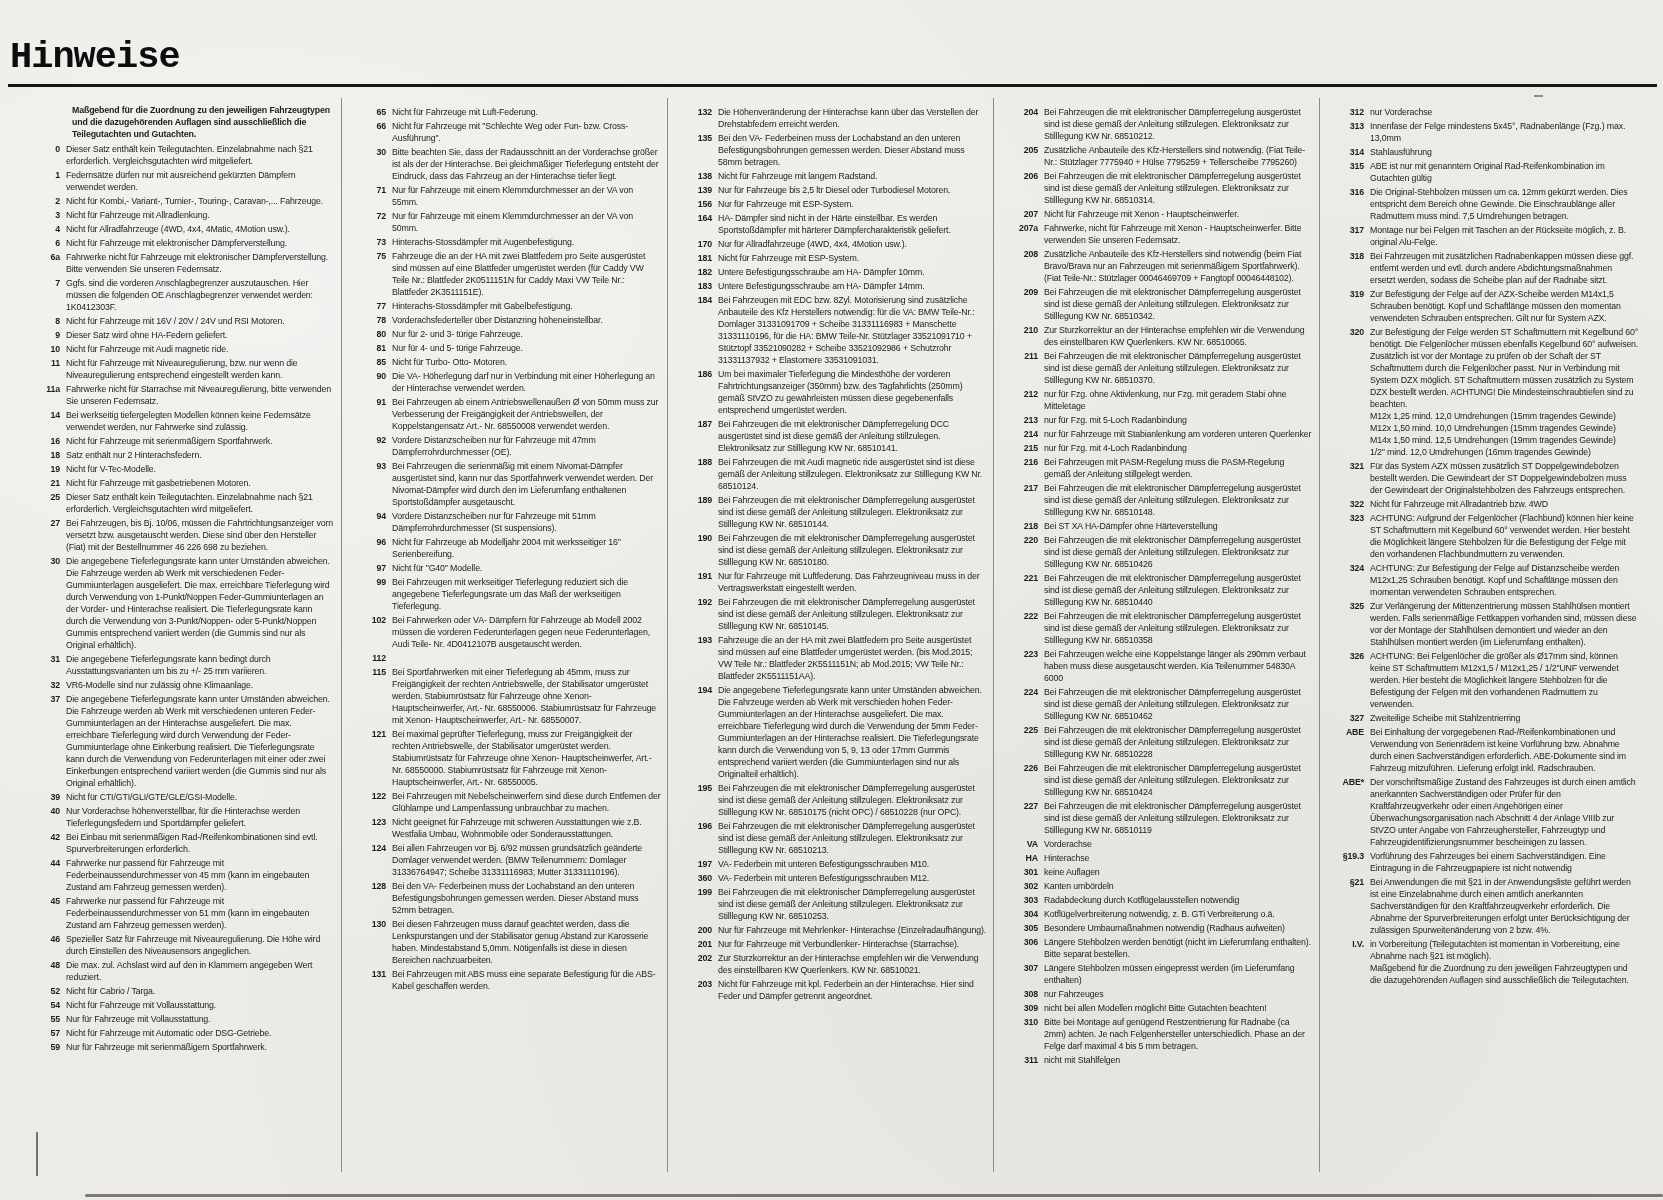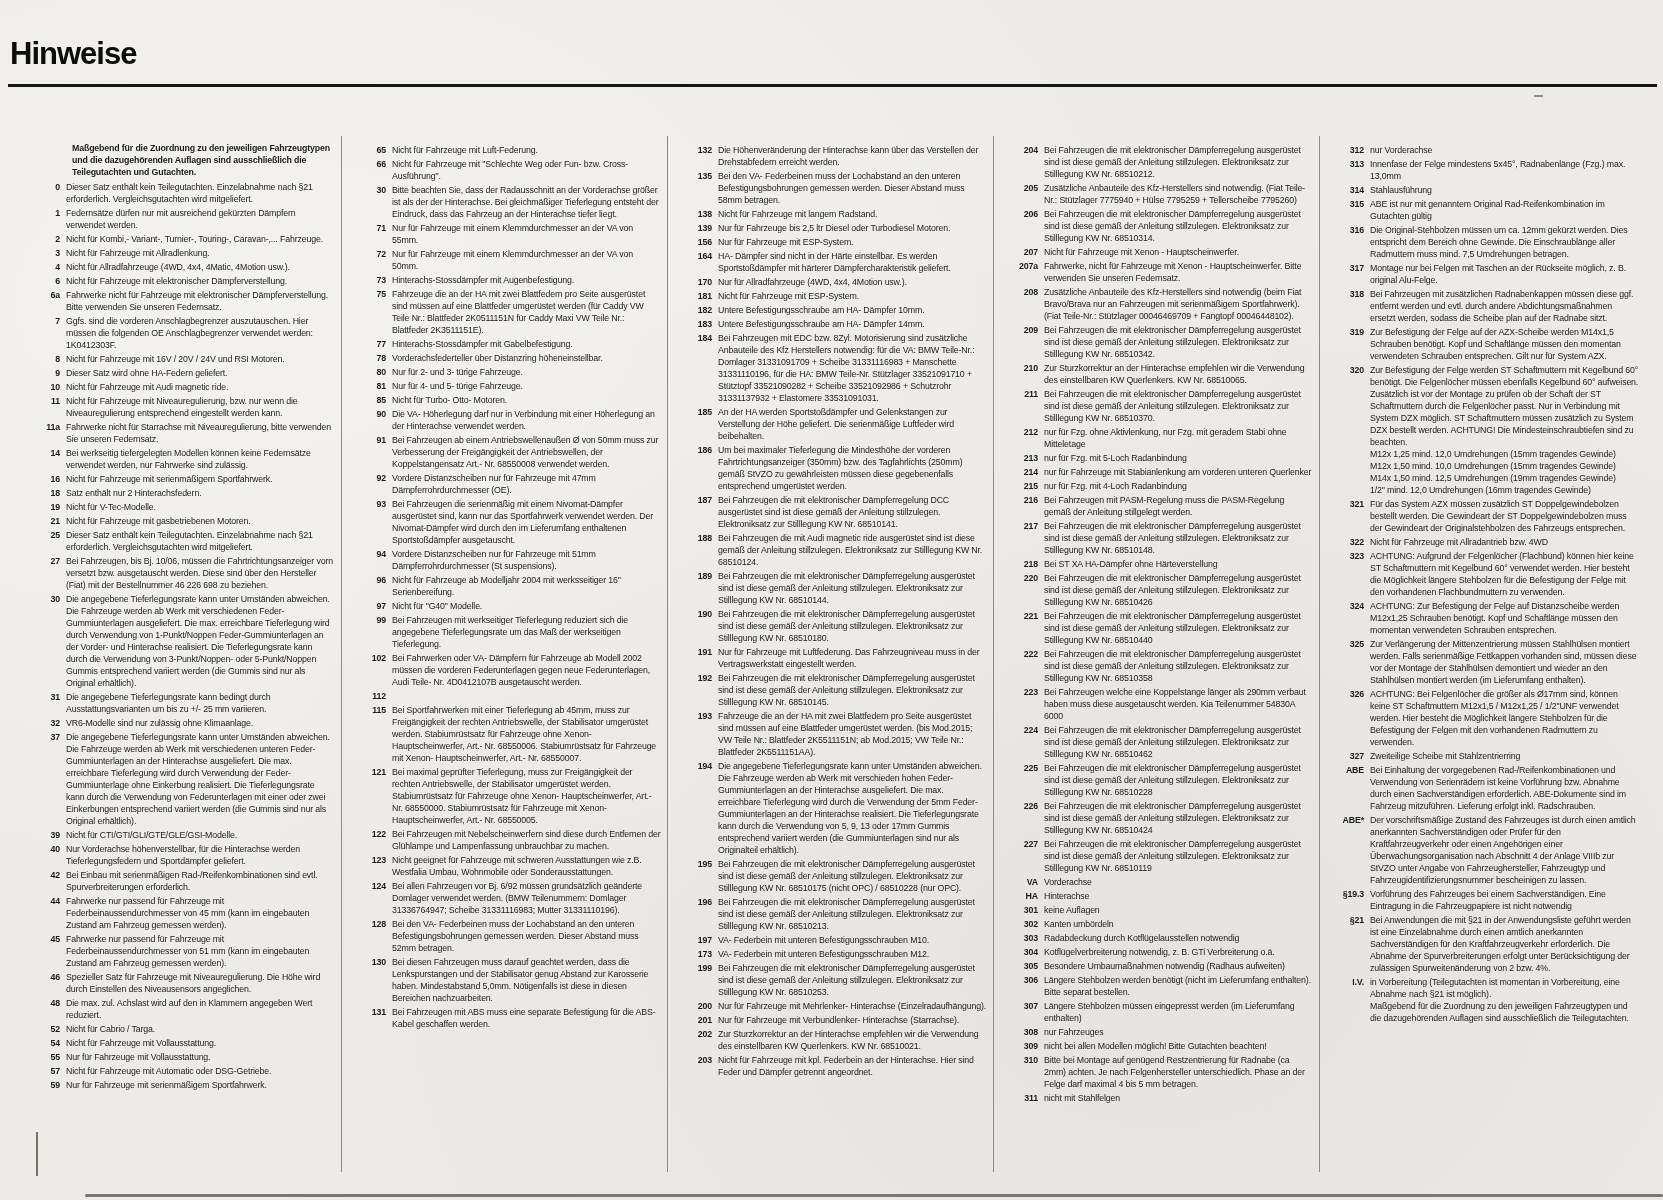--- a/index.html
+++ b/index.html
@@ -12,37 +12,37 @@
   }
   .page {
     position:absolute; inset:0;
     background:
       radial-gradient(ellipse at 15% 25%, rgba(255,255,255,0.35), transparent 55%),
       radial-gradient(ellipse at 70% 80%, rgba(0,0,0,0.03), transparent 60%),
       var(--paper,#edebe7);
   }
   .doc-title {
     position:absolute; left:10px; top:36px;
-    font-size:31px; font-weight:700; letter-spacing:-1px;
+    font-size:37px; font-weight:700; letter-spacing:-1px;
     color:#0d0d0d;
+    font-family:Liberation Mono, monospace;
   }
   .title-rule {
     position:absolute; left:8px; right:6px; top:84px; height:3px;
     background:var(--rule,#171717);
   }
   .columns {
     position:absolute; left:28px; top:98px; right:18px; bottom:28px;
     display:flex;
   }
   .col {
     flex:1 1 0;
     padding:6px 6px 0 20px;
     border-left:1px solid var(--separator,#8d8b86);
     overflow:hidden;
-    margin-top:38px;
   }
   .col:first-child { border-left:none; padding-left:8px; }
   .note-header {
     margin:0 0 3px 36px;
     font-weight:700; font-size:8.8px; line-height:12px; letter-spacing:-0.15px;
   }
   .item { display:flex; margin-top:2px; }
   .num {
     flex:0 0 30px; padding-right:6px;
     font-weight:700; font-size:8.8px; line-height:12px;
@@ -373,24 +373,20 @@
         </div>
         <div class="item">
           <span class="num">183</span>
           <span class="txt">Untere Befestigungsschraube am HA- Dämpfer 14mm.</span>
         </div>
         <div class="item">
           <span class="num">184</span>
           <span class="txt">Bei Fahrzeugen mit EDC bzw. 8Zyl. Motorisierung sind zusätzliche Anbauteile des Kfz Herstellers notwendig: für die VA: BMW Teile-Nr.: Domlager 31331091709 + Scheibe 31331116983 + Manschette 31331110196, für die HA: BMW Teile-Nr. Stützlager 33521091710 + Stütztopf 33521090282 + Scheibe 33521092986 + Schutzrohr 31331137932 + Elastomere 33531091031.</span>
         </div>
         <div class="item">
-          <span class="num">185</span>
-          <span class="txt">An der HA werden Sportstoßdämpfer und Gelenkstangen zur Verstellung der Höhe geliefert. Die serienmäßige Luftfeder wird beibehalten.</span>
-        </div>
-        <div class="item">
           <span class="num">186</span>
           <span class="txt">Um bei maximaler Tieferlegung die Mindesthöhe der vorderen Fahrtrichtungsanzeiger (350mm) bzw. des Tagfahrlichts (250mm) gemäß StVZO zu gewährleisten müssen diese gegebenenfalls entsprechend umgerüstet werden.</span>
         </div>
         <div class="item">
           <span class="num">187</span>
           <span class="txt">Bei Fahrzeugen die mit elektronischer Dämpferregelung DCC ausgerüstet sind ist diese gemäß der Anleitung stillzulegen. Elektroniksatz zur Stilllegung KW Nr. 68510141.</span>
         </div>
         <div class="item">
           <span class="num">188</span>
           <span class="txt">Bei Fahrzeugen die mit Audi magnetic ride ausgerüstet sind ist diese gemäß der Anleitung stillzulegen. Elektroniksatz zur Stilllegung KW Nr. 68510124.</span>
@@ -425,21 +421,21 @@
         </div>
         <div class="item">
           <span class="num">196</span>
           <span class="txt">Bei Fahrzeugen die mit elektronischer Dämpferregelung ausgerüstet sind ist diese gemäß der Anleitung stillzulegen. Elektroniksatz zur Stilllegung KW Nr. 68510213.</span>
         </div>
         <div class="item">
           <span class="num">197</span>
           <span class="txt">VA- Federbein mit unteren Befestigungsschrauben M10.</span>
         </div>
         <div class="item">
-          <span class="num">173</span>
+          <span class="num">360</span>
           <span class="txt">VA- Federbein mit unteren Befestigungsschrauben M12.</span>
         </div>
         <div class="item">
           <span class="num">199</span>
           <span class="txt">Bei Fahrzeugen die mit elektronischer Dämpferregelung ausgerüstet sind ist diese gemäß der Anleitung stillzulegen. Elektroniksatz zur Stilllegung KW Nr. 68510253.</span>
         </div>
         <div class="item">
           <span class="num">200</span>
           <span class="txt">Nur für Fahrzeuge mit Mehrlenker- Hinterachse (Einzelradaufhängung).</span>
         </div>

